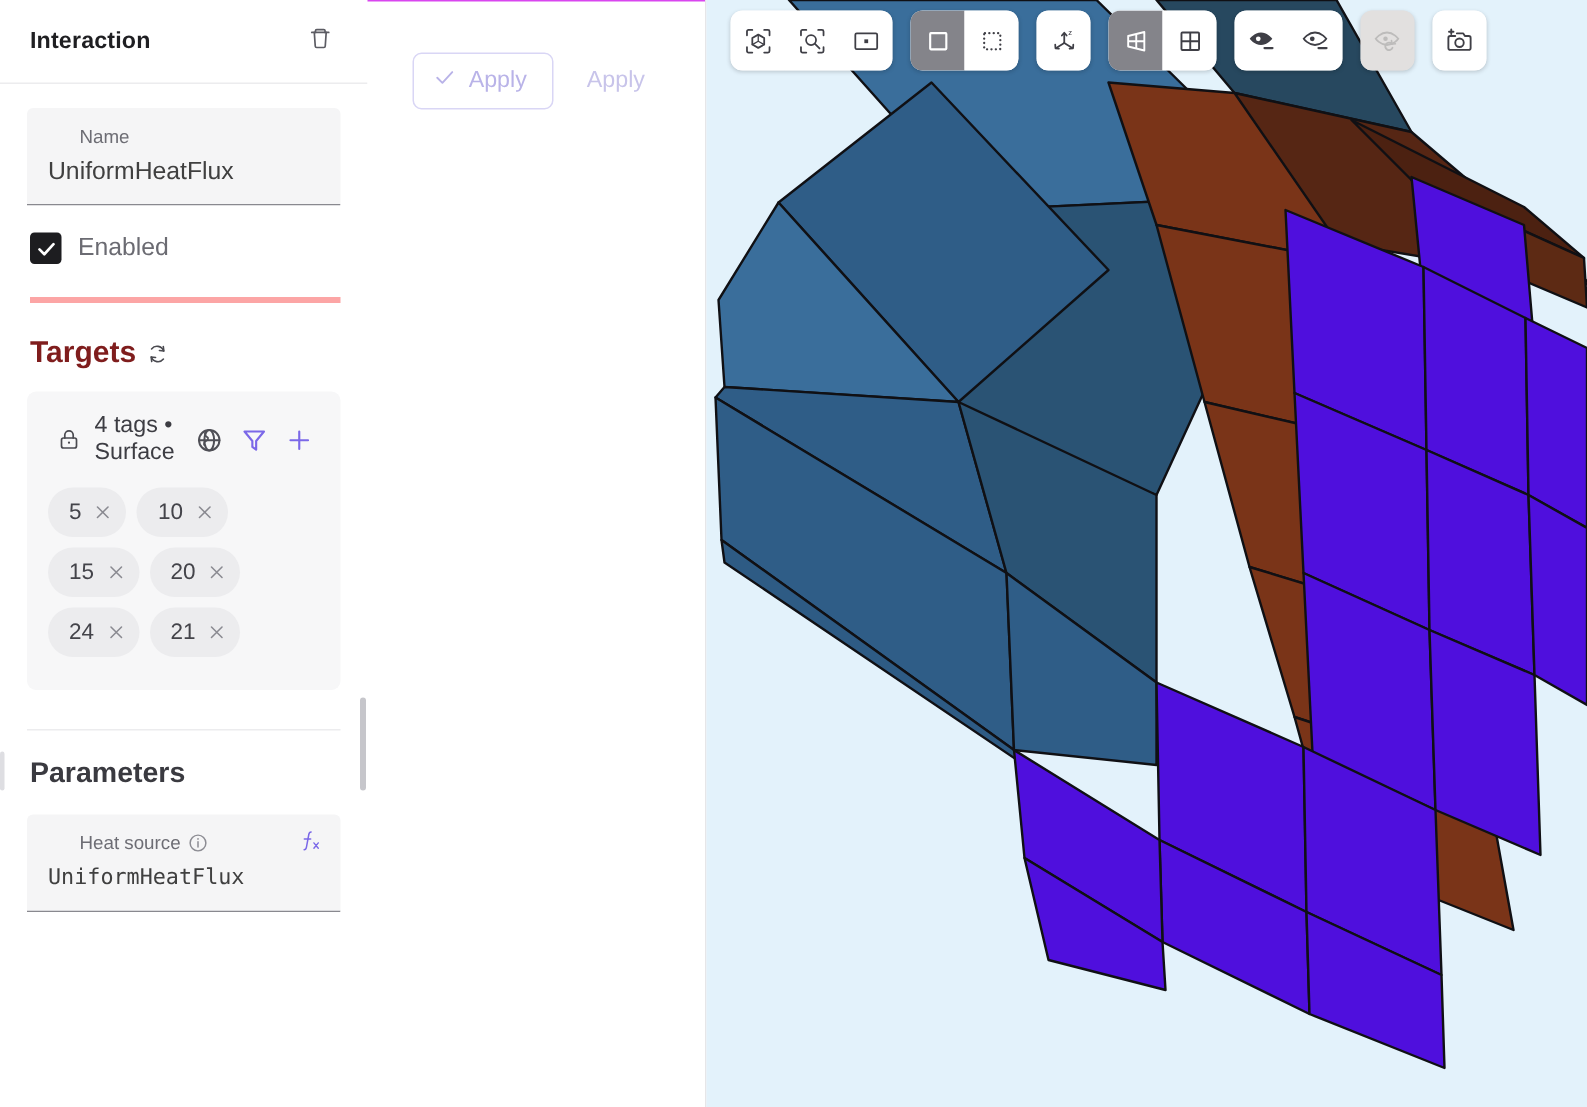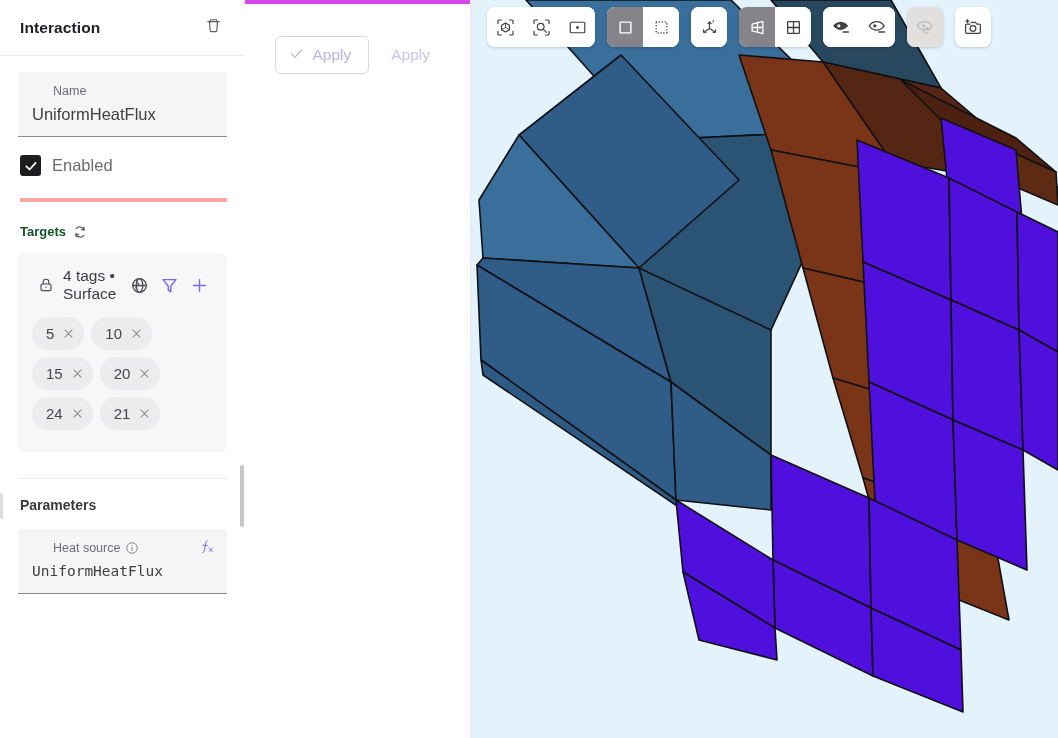--- a/index.html
+++ b/index.html
@@ -76,21 +76,21 @@
     display: flex; align-items: center; justify-content: center;
     flex: none;
   }
   .checkbox svg { display: block; }
   .check-label { font-size: 16.5px; color: #6b6b72; }
 
   
   .section-head {
     margin: 22px 0 0 20px;
     display: flex; align-items: center; gap: 7px;
-    font-size: 13px; font-weight: bold; color: #14532d;
+    font-size: 20px; font-weight: bold; color: #7f1d1d;
   }
   .section-head .icon-inline { color: #4a4a50; display: flex; align-items: center; cursor: pointer; }
 
   
   .targets-card {
     margin: 14px 18px 0 18px;
     background: #f7f7f8;
     border-radius: 6px;
     padding: 14px 14px 22px 14px;
     min-height: 140px;
@@ -117,32 +117,32 @@
     font-size: 15px; color: #44444a; cursor: default;
   }
   .chip-x { color: #8a8a91; cursor: pointer; display: flex; align-items: center; }
 
   
   .sec-divider { margin: 26px 18px 0 18px; border-top: 1px solid #ececee; }
 
   .params-head {
     margin: 18px 0 0 20px;
     display: flex; align-items: center;
-    font-size: 14px; font-weight: bold; color: #3a3a40;
+    font-size: 19px; font-weight: bold; color: #3a3a40;
     position: relative;
   }
   .params-accent {
     position: absolute; left: -20px; top: -4px;
     width: 3px; height: 26px; background: #dedee2; border-radius: 2px;
   }
 
   
   .panel-footer {
     height: 106px; flex: none;
-    border-top: 4px solid #d946ef;
+    border-top: 1px solid #d946ef;
     display: flex; align-items: center; gap: 12px;
     padding: 0 30px;
   }
   .btn-apply {
     height: 38px; padding: 0 17px 0 13px;
     border: 1px solid #d9d6f5; border-radius: 6px;
     background: #ffffff; color: #b9b3e8;
     display: flex; align-items: center; gap: 8px;
     font-size: 15.5px; cursor: default;
   }

